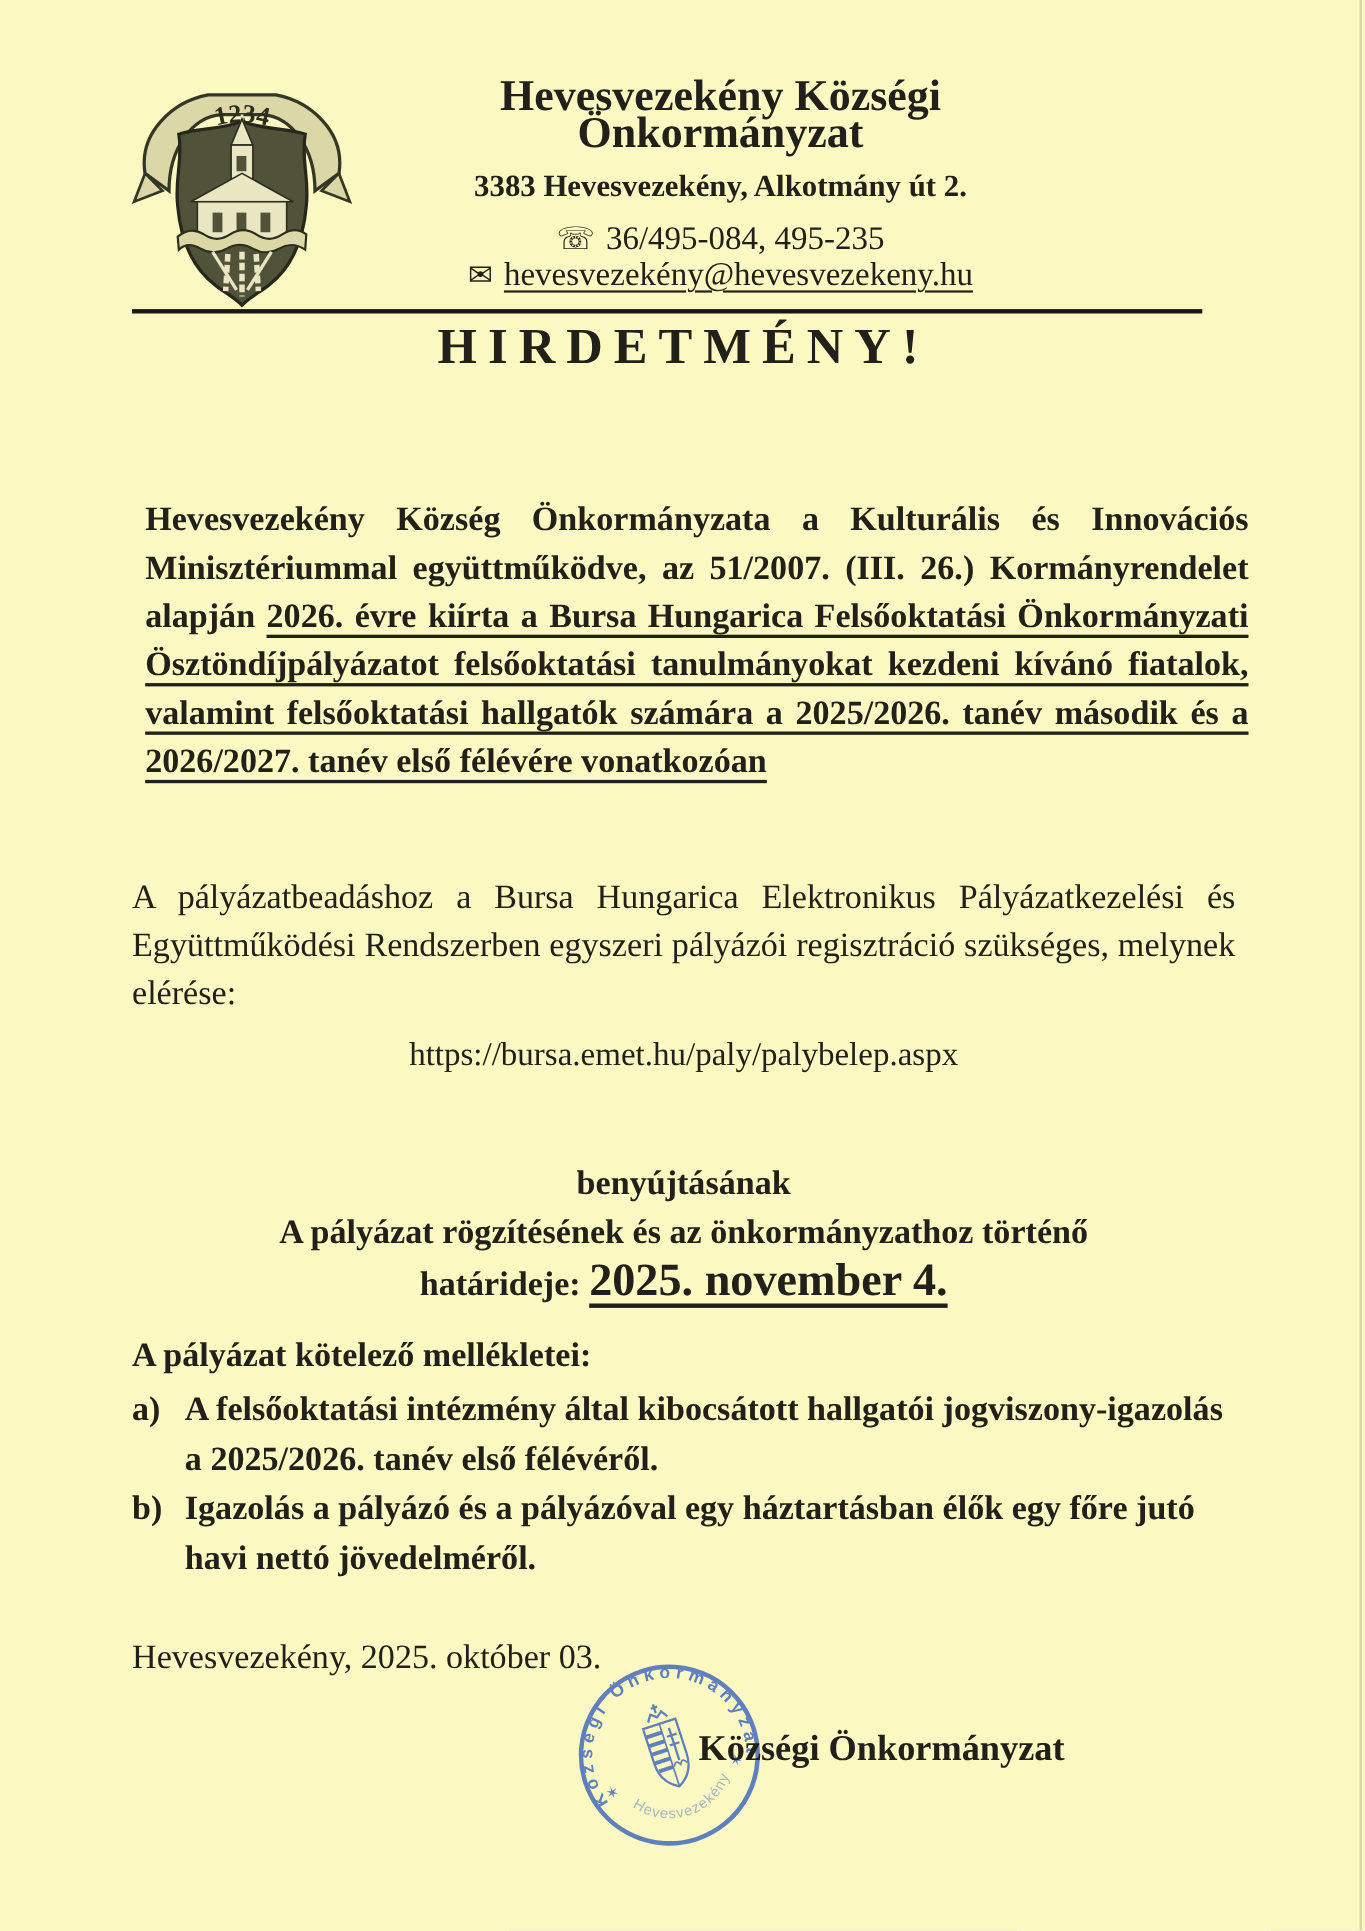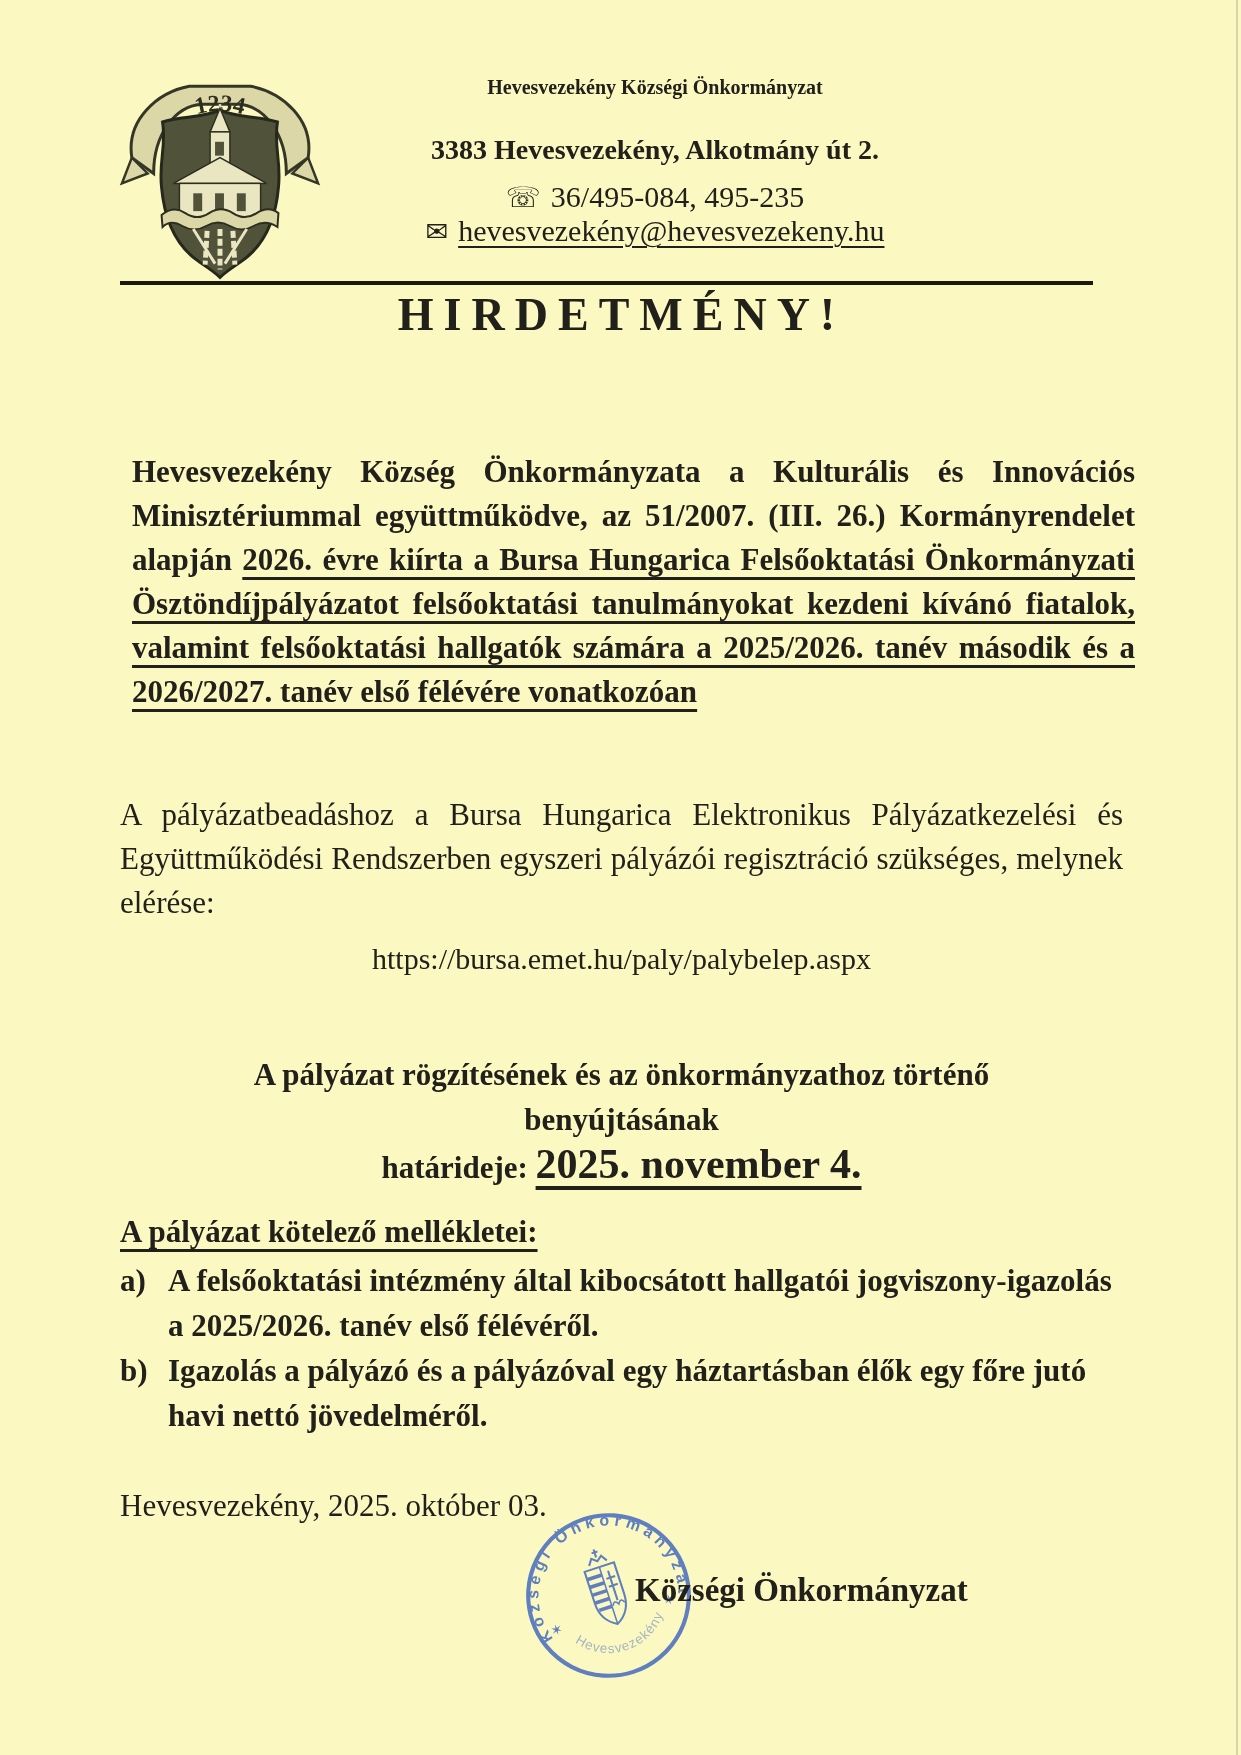--- a/index.html
+++ b/index.html
@@ -19,21 +19,21 @@
     font-family:"Liberation Serif","DejaVu Serif",serif;
     overflow:hidden;
     margin:0 auto;
   }
   
   .logo{position:absolute;left:116px;top:60px;width:208px;height:224px;}
   .header-text{
     position:absolute;left:325px;top:70px;width:660px;
     text-align:center;
   }
-  .org-name{font-size:20px;font-weight:bold;line-height:34px;margin-bottom:29px;}
+  .org-name{font-size:40px;font-weight:bold;line-height:34px;margin-bottom:15px;}
   .org-address{font-size:28px;font-weight:bold;line-height:34px;margin-bottom:14px;}
   .phone-row{font-size:30px;line-height:32px;}
   .phone-glyph{font-family:"DejaVu Sans",sans-serif;font-size:28px;margin-right:10px;}
   .email-row{font-size:30px;line-height:34px;}
   .email-glyph{font-family:"DejaVu Sans",sans-serif;font-size:27px;margin-right:10px;}
   .email-text{text-decoration:underline;text-decoration-thickness:2px;text-underline-offset:5px;}
   .header-rule{
     position:absolute;left:120px;top:281px;width:973px;height:4px;
     background:#191910;
   }
@@ -64,21 +64,21 @@
     position:absolute;left:120px;top:1052px;width:1003px;
     text-align:center;font-weight:bold;font-size:31px;line-height:45px;
   }
   .deadline-date{
     font-size:42px;
     text-decoration:underline;text-decoration-thickness:4px;text-underline-offset:8px;margin-top:38px;
   }
   .attach-heading{
     position:absolute;left:120px;top:1214px;width:1003px;
     font-size:31px;font-weight:bold;
-    text-decoration:underline;text-decoration-thickness:3px;text-underline-offset:7px;
+    text-decoration-thickness:3px;text-underline-offset:7px;
   }
   .attach-list{position:absolute;left:120px;top:1258px;width:1005px;}
   .attach-item{display:flex;font-size:31px;font-weight:bold;line-height:45px;}
   .attach-marker{flex:0 0 48px;}
   .attach-text{flex:1;}
   .place-date{
     position:absolute;left:120px;top:1488px;
     font-size:31px;
   }
   .signature{
@@ -144,22 +144,22 @@
 
   <p class="p1"><span>Hevesvezekény Község Önkormányzata a Kulturális és Innovációs Minisztériummal együttműködve, az 51/2007. (III. 26.) Kormányrendelet alapján </span><span class="u">2026. évre kiírta a Bursa Hungarica Felsőoktatási Önkormányzati Ösztöndíjpályázatot felsőoktatási tanulmányokat kezdeni kívánó fiatalok, valamint felsőoktatási hallgatók számára a 2025/2026. tanév második és a 2026/2027. tanév első félévére vonatkozóan</span></p>
 
   <p class="p2">A pályázatbeadáshoz a Bursa Hungarica Elektronikus Pályázatkezelési és Együttműködési Rendszerben egyszeri pályázói regisztráció szükséges, melynek elérése:</p>
 
   <div class="link-row">
     <span class="link-text">https://bursa.emet.hu/paly/palybelep.aspx</span>
   </div>
 
   <div class="deadline-block">
+    <div>benyújtásának</div>
     <div>A pályázat rögzítésének és az önkormányzathoz történő</div>
-    <div>benyújtásának</div>
     <div><span>határideje: </span><span class="deadline-date">2025. november 4.</span></div>
   </div>
 
   <div class="attach-heading">A pályázat kötelező mellékletei:</div>
 
   <div class="attach-list">
     <div class="attach-item">
       <span class="attach-marker">a)</span>
       <span class="attach-text">A felsőoktatási intézmény által kibocsátott hallgatói jogviszony-igazolás a 2025/2026. tanév első félévéről.</span>
     </div>

